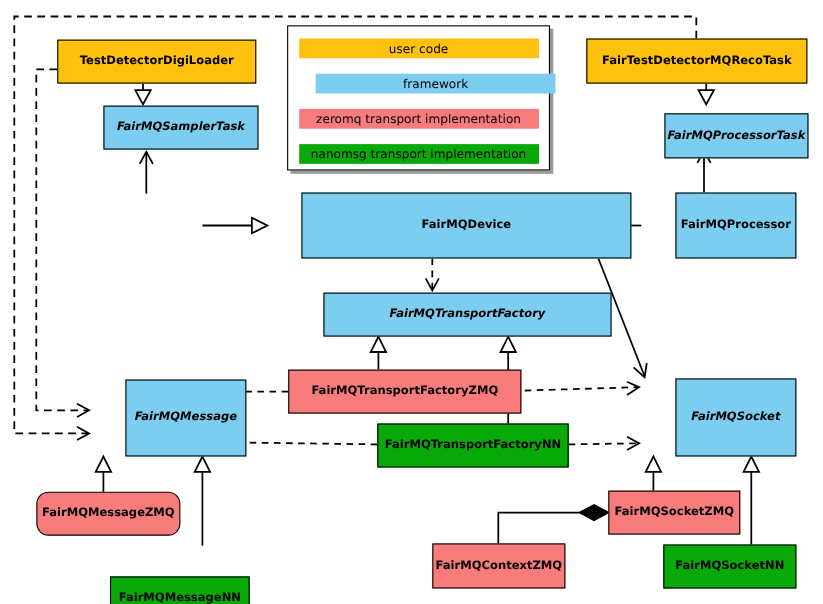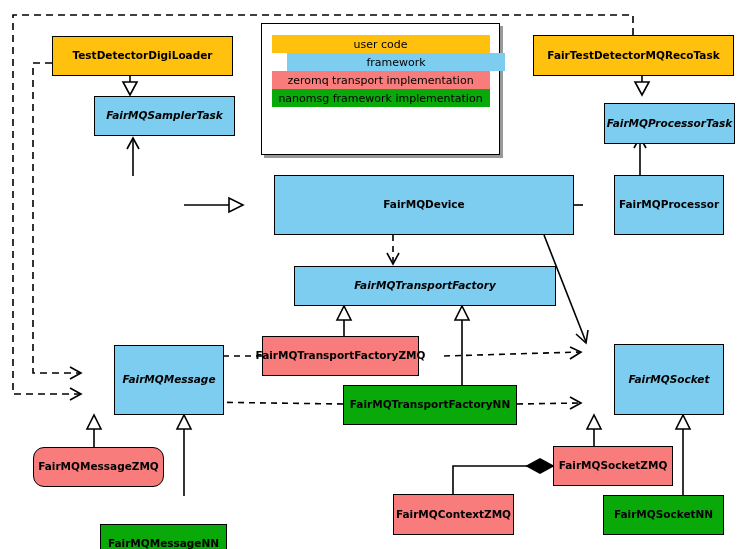--- a/index.html
+++ b/index.html
@@ -15,21 +15,21 @@
     line-height:1.1;
   }
   .abstract{font-style:italic;}
   .cat-user{background:#FFC10E;}
   .cat-framework{background:#7CCDEF;margin-left:31px;}
   .cat-zeromq{background:#F87C7C;}
   .cat-nanomsg{background:#09A909;}
   .legend{
     position:absolute;left:261px;top:23px;width:239px;height:132px;box-sizing:border-box;
     background:#fff;border:1.5px solid #000;box-shadow:3px 3px 0 #999;
-    display:flex;flex-direction:column;align-items:center;padding-top:11px;
+    display:flex;flex-direction:column;align-items:center;padding-top:11px;gap:14px;
   }
   .legend-item{
     width:218px;height:18px;display:flex;align-items:center;justify-content:center;
     font-size:11px;color:#000;white-space:nowrap;
   }
 </style>
 </head>
 <body>
 
 <div id="canvas">
@@ -148,40 +148,40 @@
     <div class="legend-item cat-user">
       <span>user code</span>
     </div>
     <div class="legend-item cat-framework">
       <span>framework</span>
     </div>
     <div class="legend-item cat-zeromq">
       <span>zeromq transport implementation</span>
     </div>
     <div class="legend-item cat-nanomsg">
-      <span>nanomsg framework implementation</span>
+      <span>nanomsg transport implementation</span>
     </div>
   </div>
 
   <div class="node cat-user" style="left:52px;top:36px;width:181px;height:40px;">TestDetectorDigiLoader</div>
 
   <div class="node cat-user" style="left:533px;top:35px;width:201px;height:41px;">FairTestDetectorMQRecoTask</div>
 
   <div class="node cat-framework abstract" style="left:63px;top:96px;width:141px;height:40px;">FairMQSamplerTask</div>
 
   <div class="node cat-framework abstract" style="left:573px;top:103px;width:131px;height:41px;">FairMQProcessorTask</div>
 
 
   <div class="node cat-framework" style="left:243px;top:175px;width:300px;height:60px;">FairMQDevice</div>
 
   <div class="node cat-framework" style="left:583px;top:175px;width:110px;height:60px;">FairMQProcessor</div>
 
   <div class="node cat-framework abstract" style="left:263px;top:266px;width:262px;height:40px;">FairMQTransportFactory</div>
 
-  <div class="node cat-zeromq" style="left:262px;top:336px;width:157px;height:40px;">FairMQTransportFactoryZMQ</div>
+  <div class="node cat-zeromq" style="left:262px;top:336px;width:212px;height:40px;">FairMQTransportFactoryZMQ</div>
 
   <div class="node cat-nanomsg" style="left:343px;top:385px;width:174px;height:40px;">FairMQTransportFactoryNN</div>
 
   <div class="node cat-framework abstract" style="left:83px;top:345px;width:110px;height:70px;">FairMQMessage</div>
 
   <div class="node cat-framework abstract" style="left:583px;top:344px;width:110px;height:71px;">FairMQSocket</div>
 
   <div class="node cat-zeromq" style="left:33px;top:447px;width:131px;height:40px;border-radius:11px;">FairMQMessageZMQ</div>
 
   <div class="node cat-nanomsg" style="left:100px;top:524px;width:127px;height:39px;">FairMQMessageNN</div>

